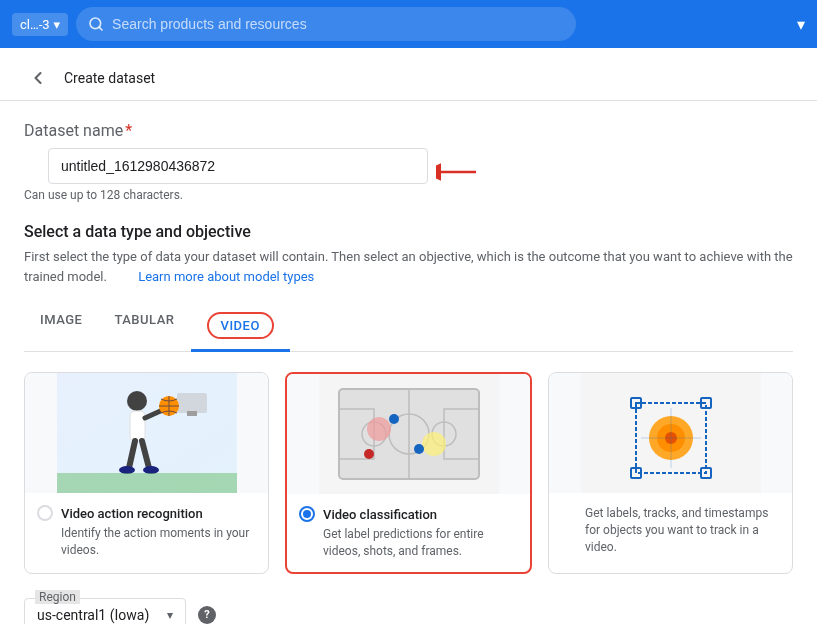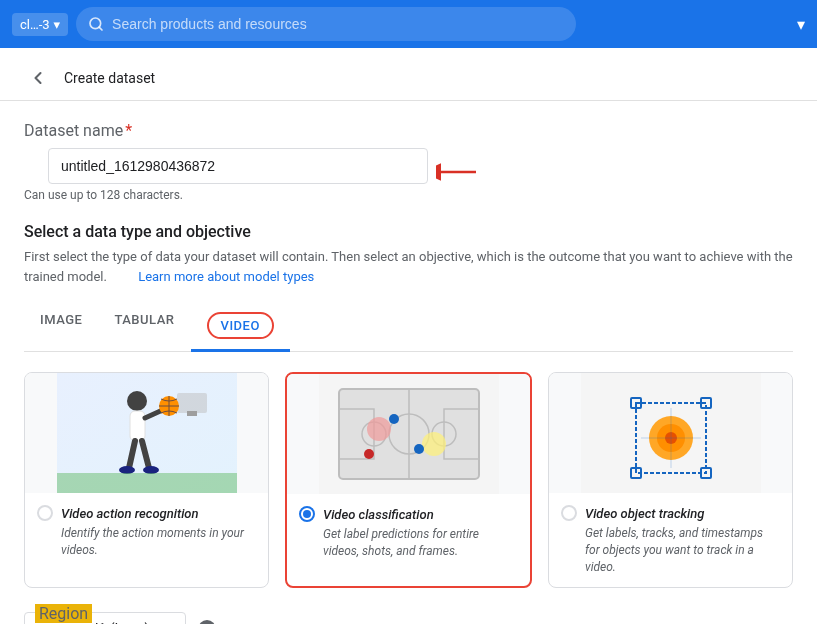--- a/index.html
+++ b/index.html
@@ -150,21 +150,20 @@
     .tab.active {
       color: #1a73e8;
       border-bottom-color: #1a73e8;
     }
 
     
     .objective-cards {
       display: flex;
       gap: 16px;
       margin-bottom: 24px;
-      font-style: italic;
     }
     .objective-card {
       flex: 1;
       border: 1px solid #dadce0;
       border-radius: 8px;
       overflow: hidden;
       cursor: pointer;
       transition: border-color 0.2s;
     }
     .objective-card.selected {
@@ -230,23 +229,23 @@
     .region-group {
       border: 1px solid #dadce0;
       border-radius: 4px;
       padding: 0;
       position: relative;
     }
     .region-legend {
       position: absolute;
       top: -9px;
       left: 10px;
-      background: #eab308;
+      background: #e5e5e5;
       padding: 0 4px;
-      font-size: 16px;
+      font-size: 12px;
       color: #5f6368;
     }
     .region-select {
       display: flex;
       align-items: center;
       padding: 8px 12px;
       gap: 8px;
       cursor: pointer;
       min-width: 160px;
     }
@@ -448,24 +447,20 @@
 
           <circle cx="90" cy="65" r="22" fill="#ffa726"></circle>
           <circle cx="90" cy="65" r="14" fill="#ff8f00"></circle>
           <circle cx="90" cy="65" r="6" fill="#e65100"></circle>
 
           <line x1="90" y1="35" x2="90" y2="95" stroke="#1565c0" stroke-width="0.5" opacity="0.5"></line>
           <line x1="60" y1="65" x2="120" y2="65" stroke="#1565c0" stroke-width="0.5" opacity="0.5"></line>
         </svg>
       </div>
       <div class="card-body">
-        <div class="card-radio-row">
-          <div class="radio-circle"></div>
-          <span class="card-label">Video object tracking</span>
-        </div>
         <div class="card-desc">Get labels, tracks, and timestamps for objects you want to track in a video.</div>
       </div>
     </div>
 
   </div>
 
   <div class="region-row">
     <div class="region-group">
       <span class="region-legend">Region</span>
       <div class="region-select">

